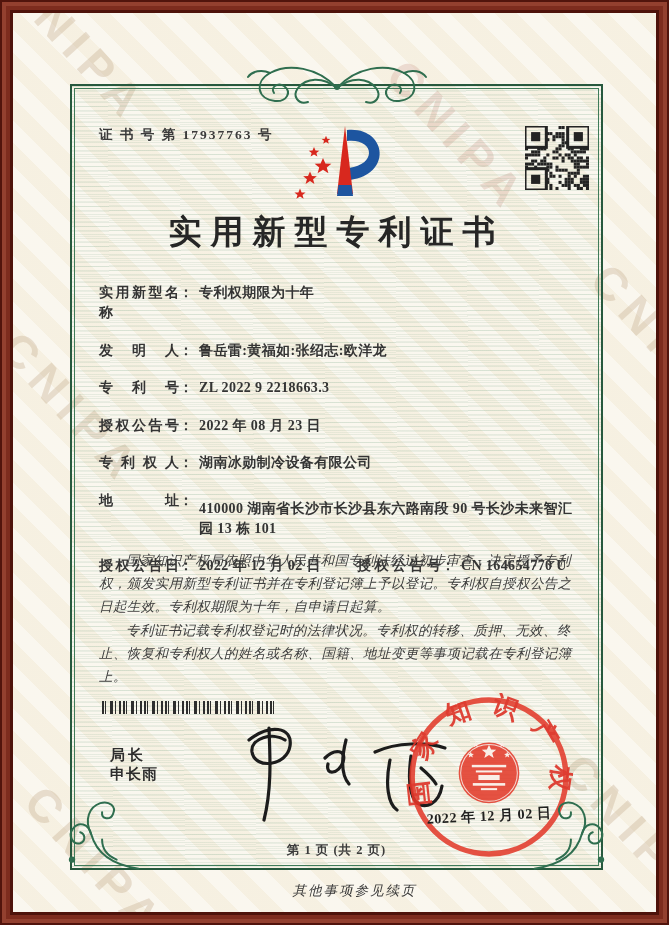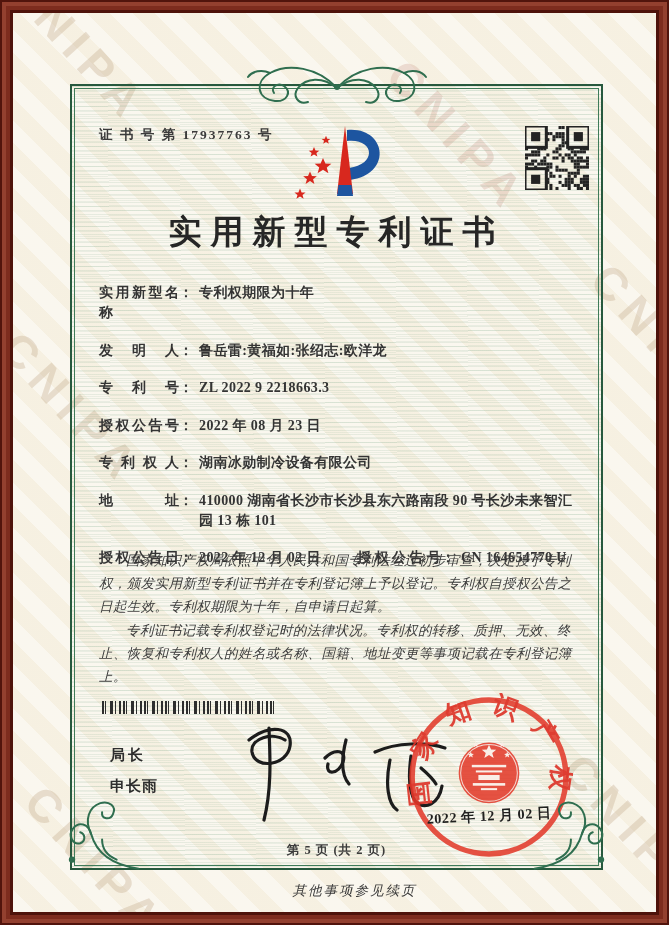--- a/index.html
+++ b/index.html
@@ -64,21 +64,21 @@
     position:absolute; left:0; right:0; top:124px; text-align:center;
     font-size:33px; font-weight:bold; letter-spacing:9px; color:#262626;
   }
 
   
   .fields { position:absolute; left:27px; right:20px; top:197px; font-size:14px; color:#343434; }
   .frow { display:flex; align-items:flex-start; margin-bottom:17.5px; line-height:20px; font-weight:600; }
   .flabel { display:inline-block; width:80px; text-align:justify; text-align-last:justify; flex:none; }
   .fcolon { flex:none; margin-right:6px; }
   .fvalue { letter-spacing:.4px; }
-  .fvalue.addr { max-width:375px; }
+  .fvalue.addr { max-width:375px;margin-top:8px; }
   .grant-row { display:flex; line-height:20px; font-weight:600; margin-top:2px; }
   .grant-row .pair { display:flex; }
   .grant-row .pair.second { margin-left:36px; }
   .grant-row .pair.second .flabel { width:84px; }
 
   
   .bodytext {
     position:absolute; left:27px; right:20px; top:463px;
     font-size:13.5px; line-height:1.72; color:#3d3d3d; letter-spacing:.4px;
     font-style:italic;
@@ -89,21 +89,21 @@
   .barcode {
     position:absolute; left:30px; top:615px; width:176px; height:13px;
     background:repeating-linear-gradient(90deg,
       #2e2e2e 0 2px, transparent 2px 3px,
       #2e2e2e 3px 4px, transparent 4px 8px,
       #2e2e2e 8px 11px, transparent 11px 13px,
       #2e2e2e 13px 14px, transparent 14px 17px,
       #2e2e2e 17px 19px, transparent 19px 21px);
   }
   .signer { position:absolute; left:38px; top:660px; font-size:15px; font-weight:bold; color:#2e2e2e; }
-  .signer .line { margin-bottom:12px; letter-spacing:3px; }
+  .signer .line { letter-spacing:3px; }
   .signer .line.name { letter-spacing:1px; }
   .signature { position:absolute; left:125px; top:632px; }
 
   
   .seal { position:absolute; left:333px; top:607px; width:168px; height:168px; opacity:.95; }
   .seal svg { mix-blend-mode:multiply; }
 
   
   .page-footer {
     position:absolute; left:0; right:0; bottom:9px; text-align:center;
@@ -438,18 +438,18 @@
           </g>
 
           <text font-size="25" font-weight="bold" fill="#dd3226" letter-spacing="17" font-family="Liberation Serif, DejaVu Serif, serif" opacity="0.95">
             <textPath href="#sealArc" startOffset="10">国家知识产权局</textPath>
           </text>
 
           <text x="83" y="126" text-anchor="middle" font-size="14" font-weight="bold" fill="#161616" letter-spacing="0.5" transform="rotate(-3 83 120)" font-family="Liberation Serif, DejaVu Serif, serif">2022 年 12 月 02 日</text>
         </svg>
       </div>
 
-      <div class="page-footer">第 5 页 (共 2 页)</div>
+      <div class="page-footer">第 1 页 (共 2 页)</div>
     </div>
 
     <div class="continuation">其他事项参见续页</div>
   </div>
 </div>
 
 </body></html>

